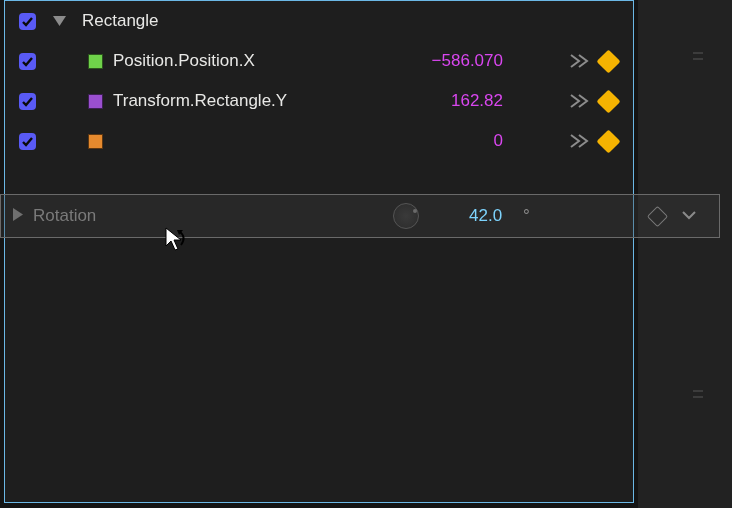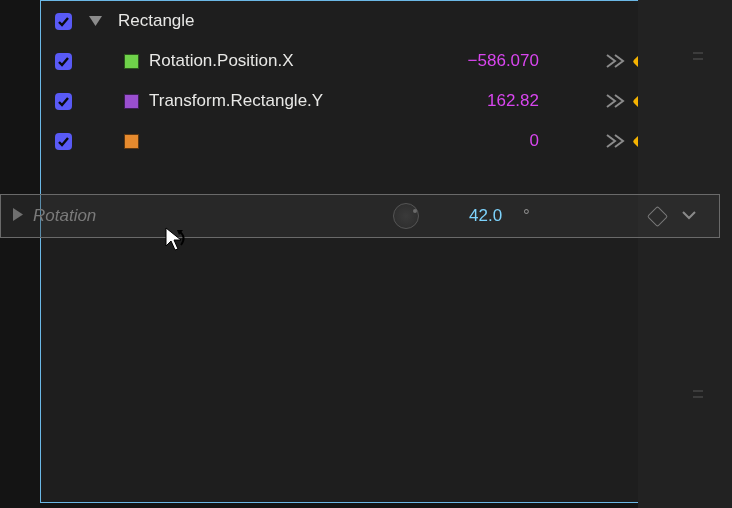--- a/index.html
+++ b/index.html
@@ -14,21 +14,20 @@
       overflow: hidden;
     }
     .panel {
       position: absolute;
       left: 4px;
       top: 0;
       width: 630px;
       height: 503px;
       background: #1e1e1e;
       border: 1px solid #6bb8e6;
-      margin-left: 36px;
     }
     .right-strip {
       position: absolute;
       left: 638px;
       top: 0;
       width: 94px;
       height: 508px;
       background: #222222;
     }
     .tick {
@@ -84,21 +83,21 @@
     .sub-indent { width: 52px; flex:0 0 auto; }
     .drag-row{
       position:absolute;
       left:0px; top:194px;
       width:720px; height:44px;
       background:rgba(60,60,60,.35);
       border:1px solid #6a6a6a;
       display:flex; align-items:center;
     }
     .drag-row .rlabel{
-      color:#7a7a7a; margin-left:32px;font-style:italic;
+      color:#7a7a7a; margin-left:32px;
     }
     .rot-dial{
       position:absolute; left:392px;
       width:26px;height:26px;border-radius:50%;
       background:radial-gradient(circle at 50% 50%, #3a3a3a, #2b2b2b);
       border:1px solid #555;
     }
     .rot-dial::after{content:"";position:absolute;left:19px;top:5px;width:4px;height:4px;border-radius:50%;background:#6a6a6a;}
     .rot-val{position:absolute; left:468px; color:#7dd3fc;}
     .rot-deg{position:absolute; left:522px; color:#8a8a8a;}
@@ -132,21 +131,21 @@
   </div>
 
   <div class="row">
     <span class="chk">
       <svg width="13" height="13" viewBox="0 0 13 13">
           <polyline points="2,7 5,10 11,3" fill="none" stroke="#0a0a0a" stroke-width="2.4"></polyline>
         </svg>
     </span>
     <span class="sub-indent"></span>
     <span class="swatch" style="background:#6fd24a"></span>
-    <span class="label">Rotation.Position.X</span>
+    <span class="label">Position.Position.X</span>
     <span class="value">−586.070</span>
     <span class="kf-group">
       <span class="anim-icon">
         <svg width="22" height="16" viewBox="0 0 22 16">
             <path d="M1 2 L9 8 L1 14" fill="none" stroke="#8c8c8c" stroke-width="2"></path>
             <path d="M9 2 L17 8 L9 14" fill="none" stroke="#8c8c8c" stroke-width="2"></path>
           </svg>
       </span>
       <span class="diamond" style="background:#f5b301"></span>
     </span>

